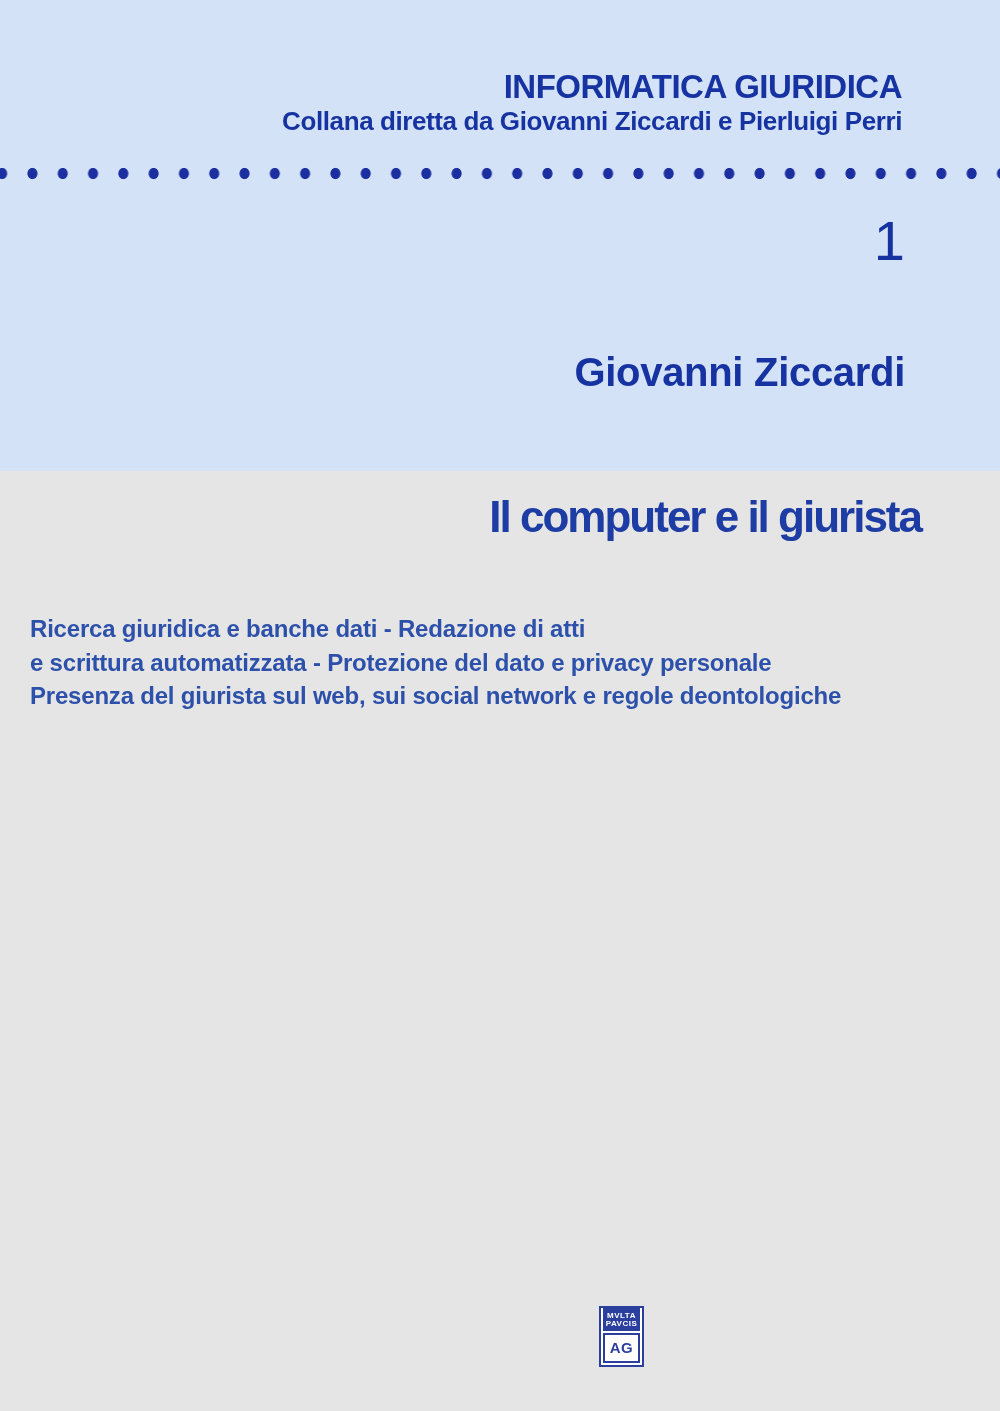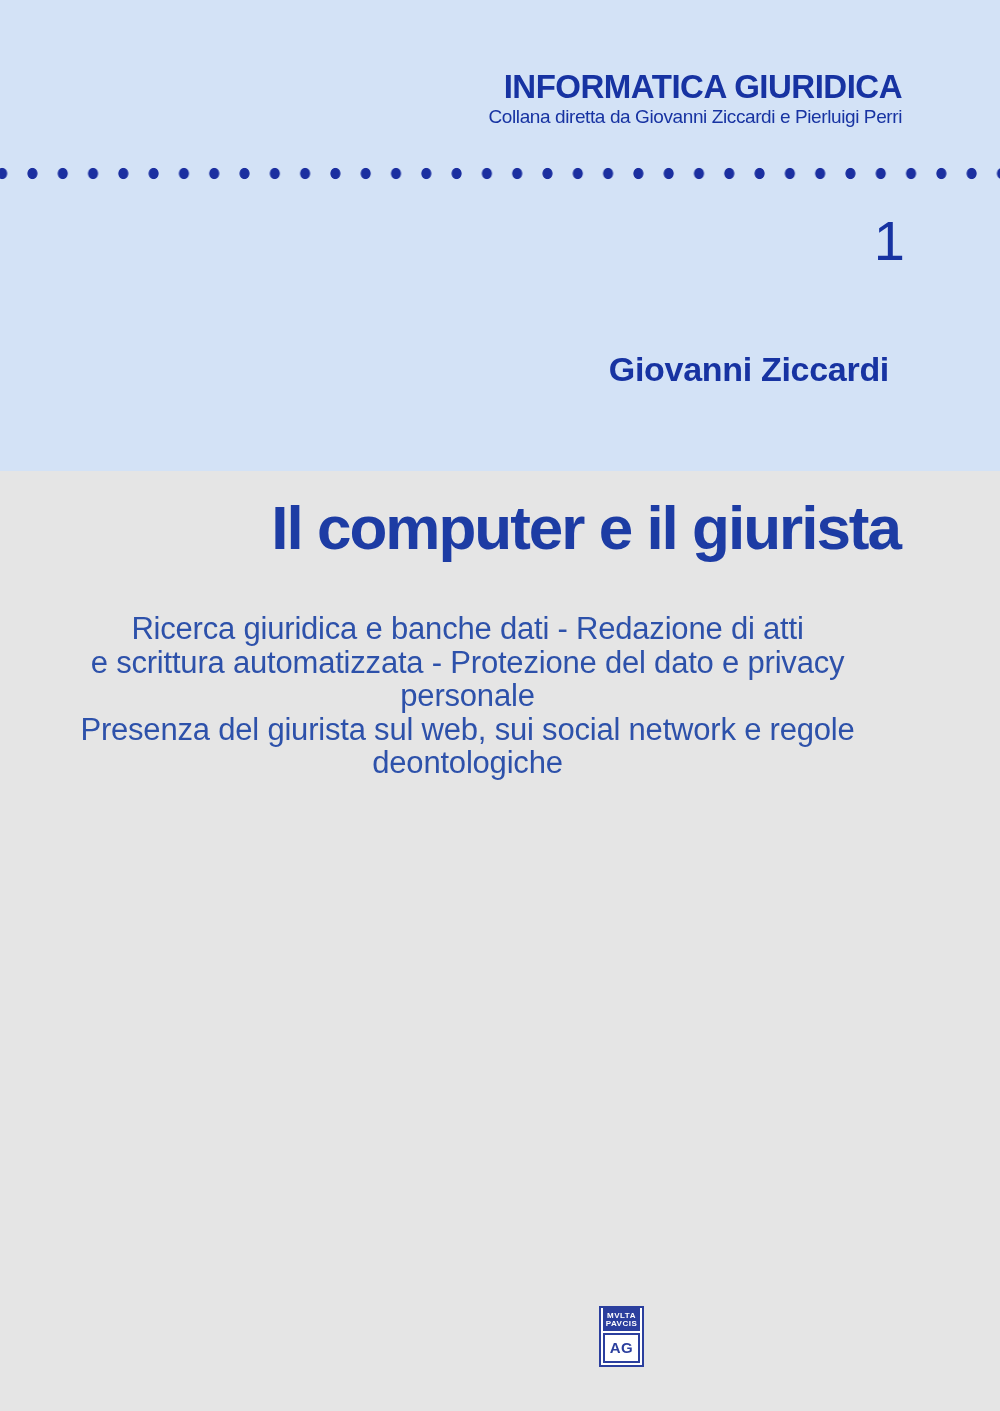--- a/index.html
+++ b/index.html
@@ -30,22 +30,22 @@
     font-size: 33px;
     font-weight: bold;
     letter-spacing: -0.5px;
     color: #1733a2;
     white-space: nowrap;
   }
   .series-subtitle {
     position: absolute;
     top: 106px;
     right: 98px;
-    font-size: 19px;
-    font-weight: normal;
+    font-size: 26px;
+    font-weight: bold;
     letter-spacing: -0.4px;
     color: #1733a2;
     white-space: nowrap;
   }
   .dots-row {
     position: absolute;
     top: 167px;
     left: 0;
     width: 1000px;
     height: 13px;
@@ -59,47 +59,47 @@
     top: 213px;
     right: 95px;
     font-size: 56px;
     font-weight: 400;
     color: #1733a2;
     line-height: 56px;
   }
   .author {
     position: absolute;
     top: 350px;
-    right: 111px;
-    font-size: 34px;
+    right: 95px;
+    font-size: 40px;
     font-weight: bold;
     letter-spacing: -0.3px;
     color: #1733a2;
     white-space: nowrap;
   }
   
   .book-title {
     position: absolute;
     top: 492px;
-    right: 100px;
+    right: 79px;
     margin: 0;
-    font-size: 62px;
+    font-size: 44px;
     font-weight: bold;
     letter-spacing: -2px;
     color: #1d3ca4;
     white-space: nowrap;
   }
   .book-subtitle {
     position: absolute;
     top: 612px;
     left: 30px;
     right: 95px;
-    text-align: center;
-    font-size: 31px;
-    font-weight: 400;
+    text-align: left;
+    font-size: 24px;
+    font-weight: 700;
     letter-spacing: -0.2px;
     line-height: 33.5px;
     color: #2d51aa;
   }
   
   .logo {
     position: absolute;
     top: 1306px;
     left: 599px;
     width: 41px;

